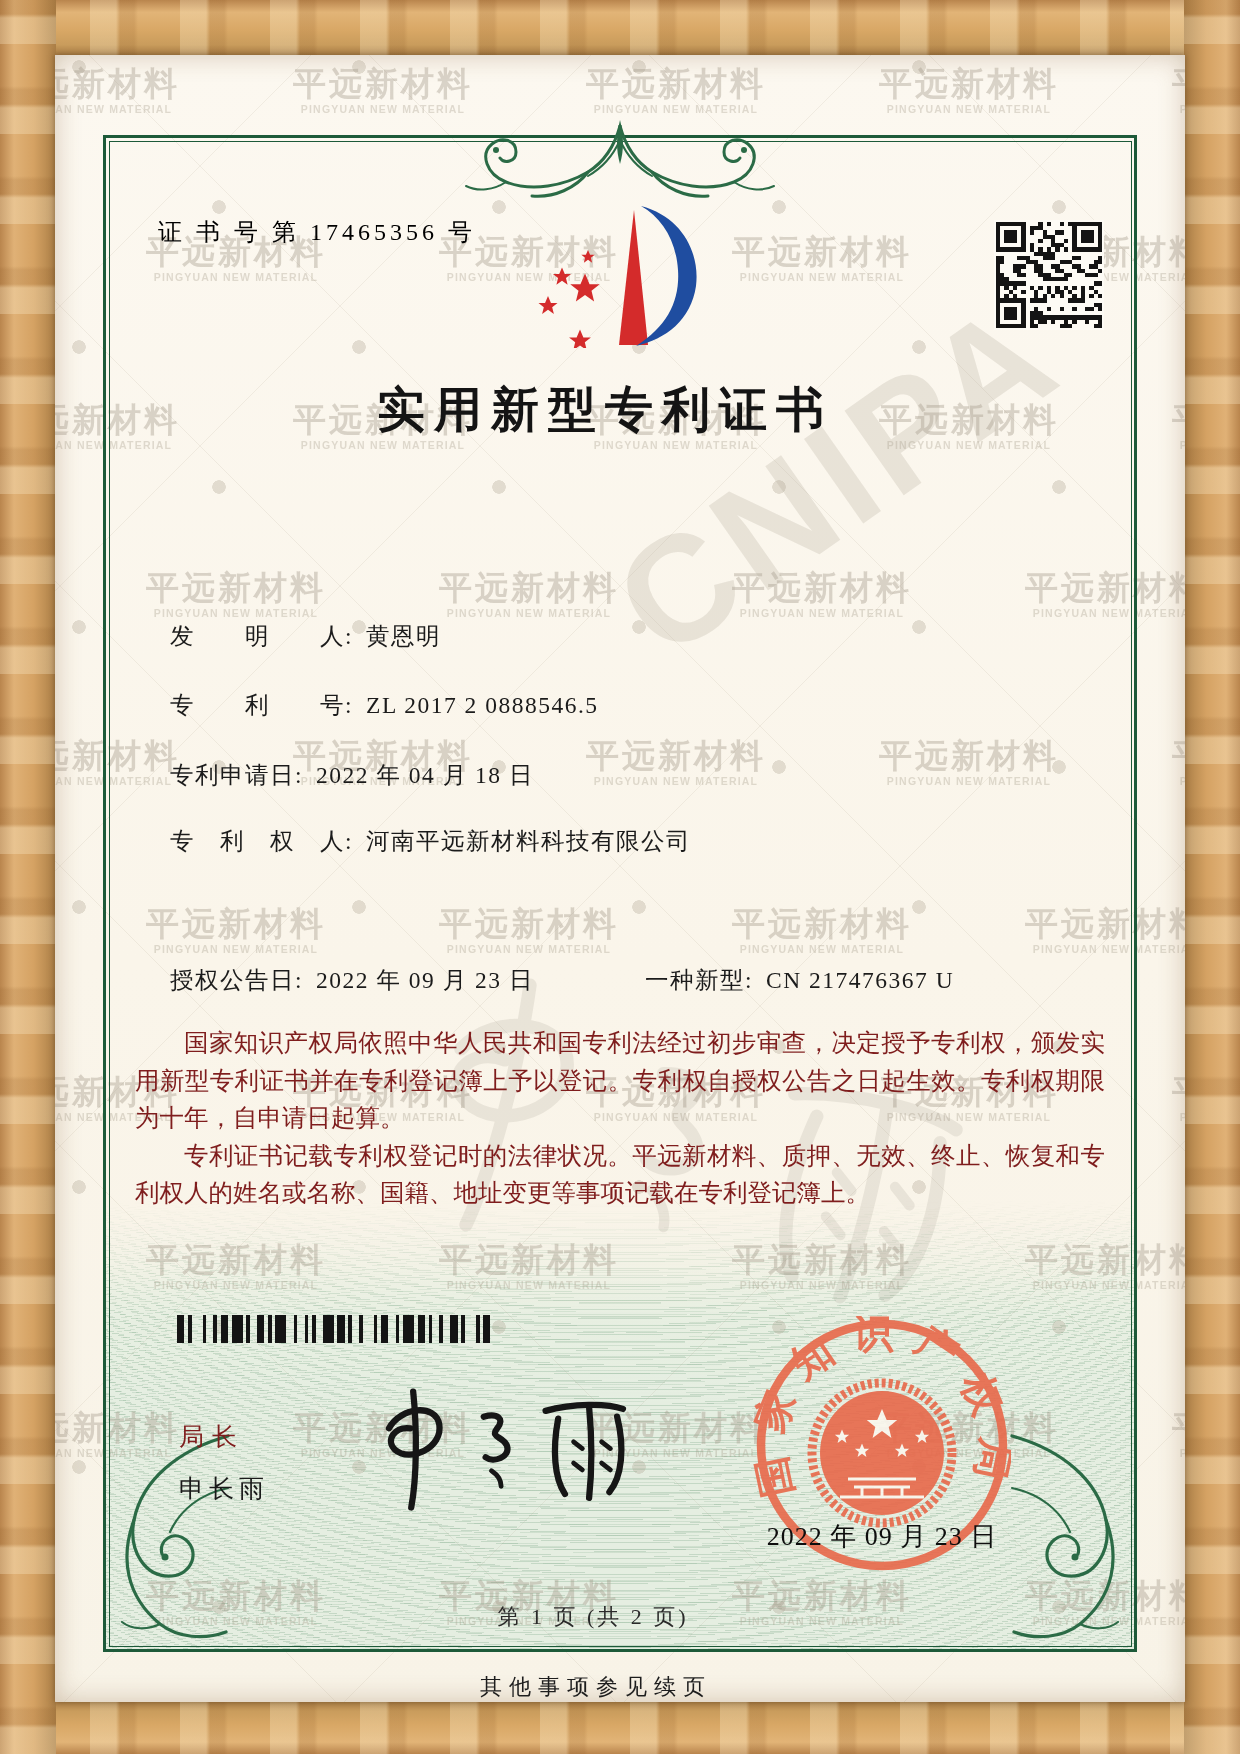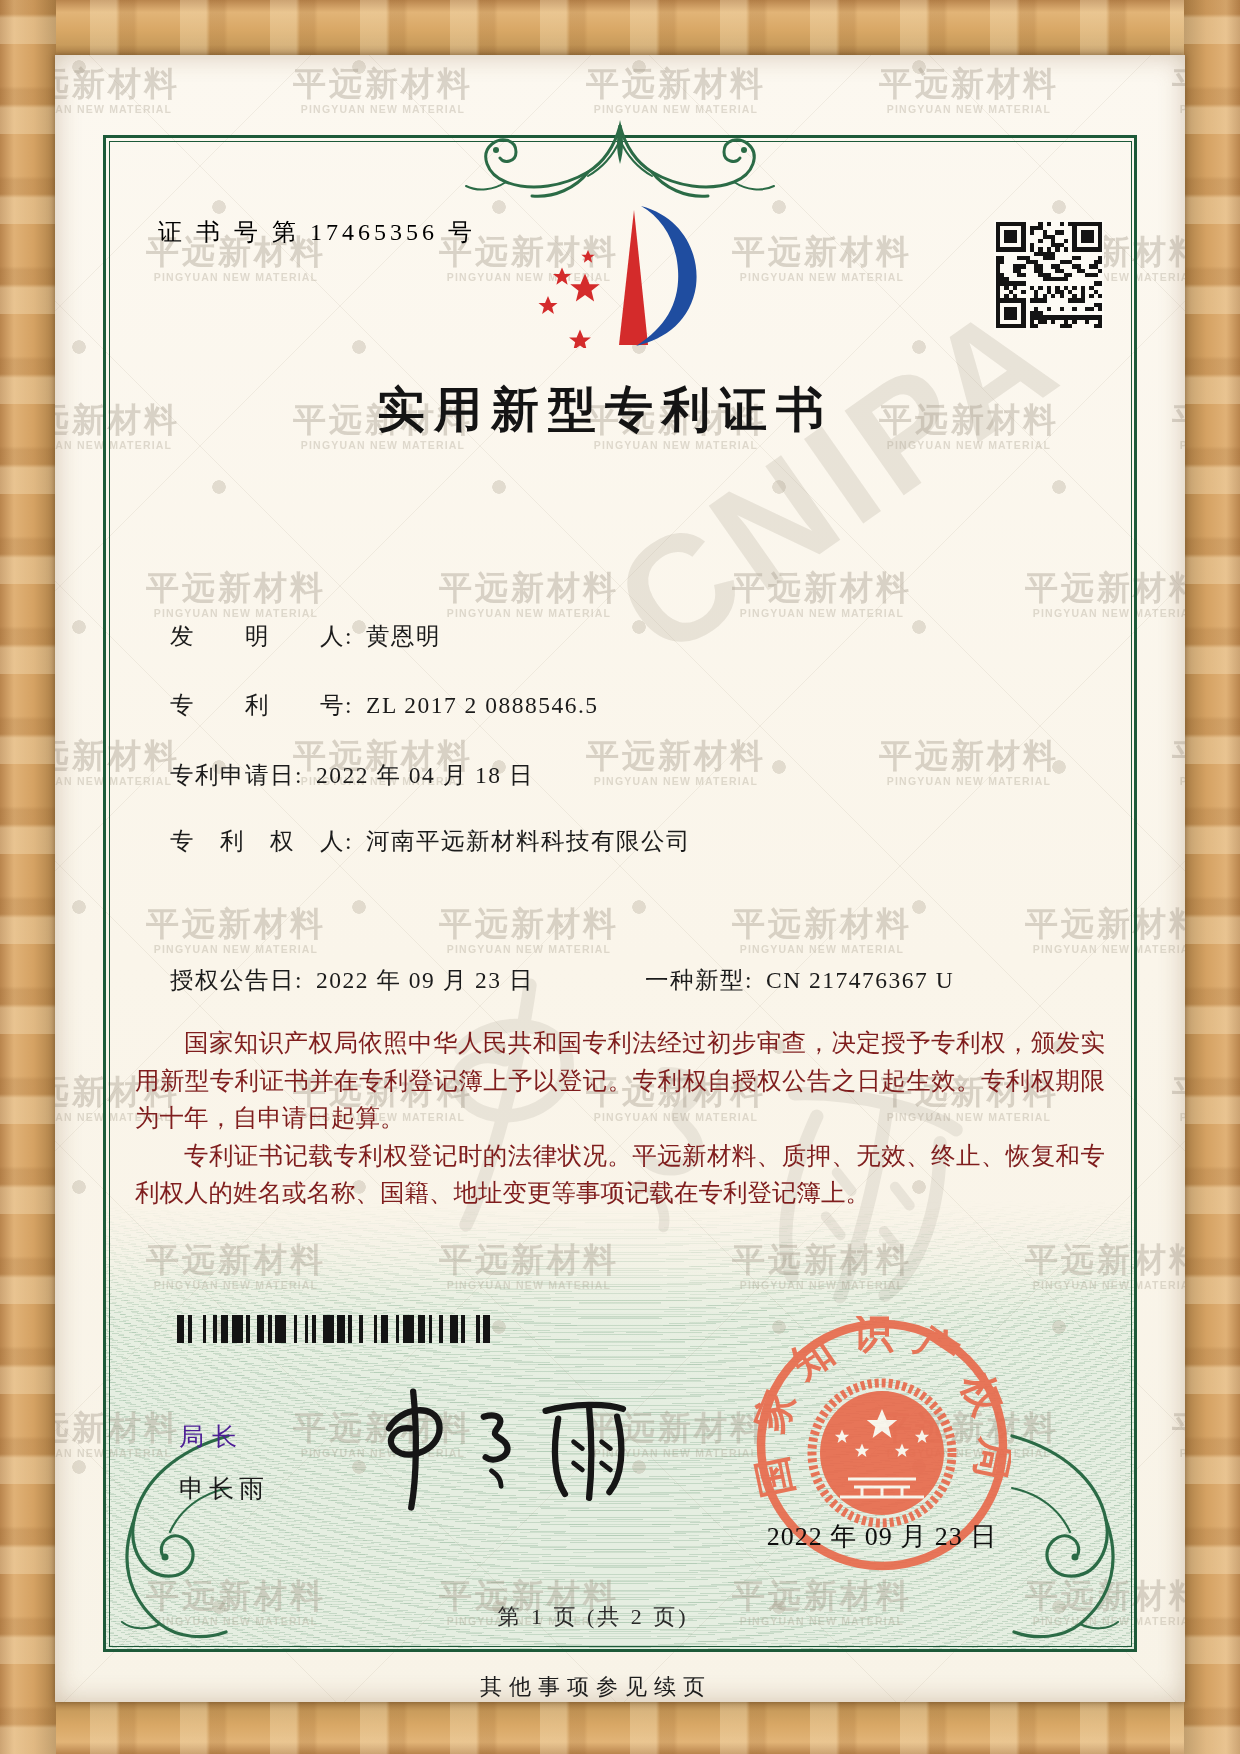--- a/index.html
+++ b/index.html
@@ -84,21 +84,21 @@
   .pair2 .lb{margin-right:13px;}
 
   .paras{position:absolute;left:135px;top:1024px;width:970px;font-size:24.5px;
     line-height:37.5px;color:#7f1d1d;text-align:justify;}
   .paras p{margin:0;text-indent:2em;}
 
   .barcode{position:absolute;left:177px;top:1315px;width:322px;height:28px;display:flex;align-items:stretch;}
   .barcode div{height:100%;flex:none;}
 
   .director-title{position:absolute;left:179px;top:1420px;font-family:Liberation Serif, serif;
-    font-size:25px;letter-spacing:8px;color:#4c1d95;}
+    font-size:25px;letter-spacing:8px;color:#7f1d1d;}
   .director-name{position:absolute;left:179px;top:1472px;font-family:"Liberation Sans",sans-serif;
     font-size:25px;letter-spacing:5px;color:#1a1a1a;}
   .sig{position:absolute;left:360px;top:1378px;color:#161616;}
 
   .seal{position:absolute;left:753px;top:1316px;width:258px;height:258px;opacity:.9;}
   .seal-date{position:absolute;left:752px;top:1519px;width:260px;text-align:center;
     font-size:26px;letter-spacing:1px;color:#0e0e0e;}
 
   .page-info{position:absolute;left:103px;width:980px;top:1602px;text-align:center;
     font-size:22px;letter-spacing:3px;color:#2a2a2a;}

